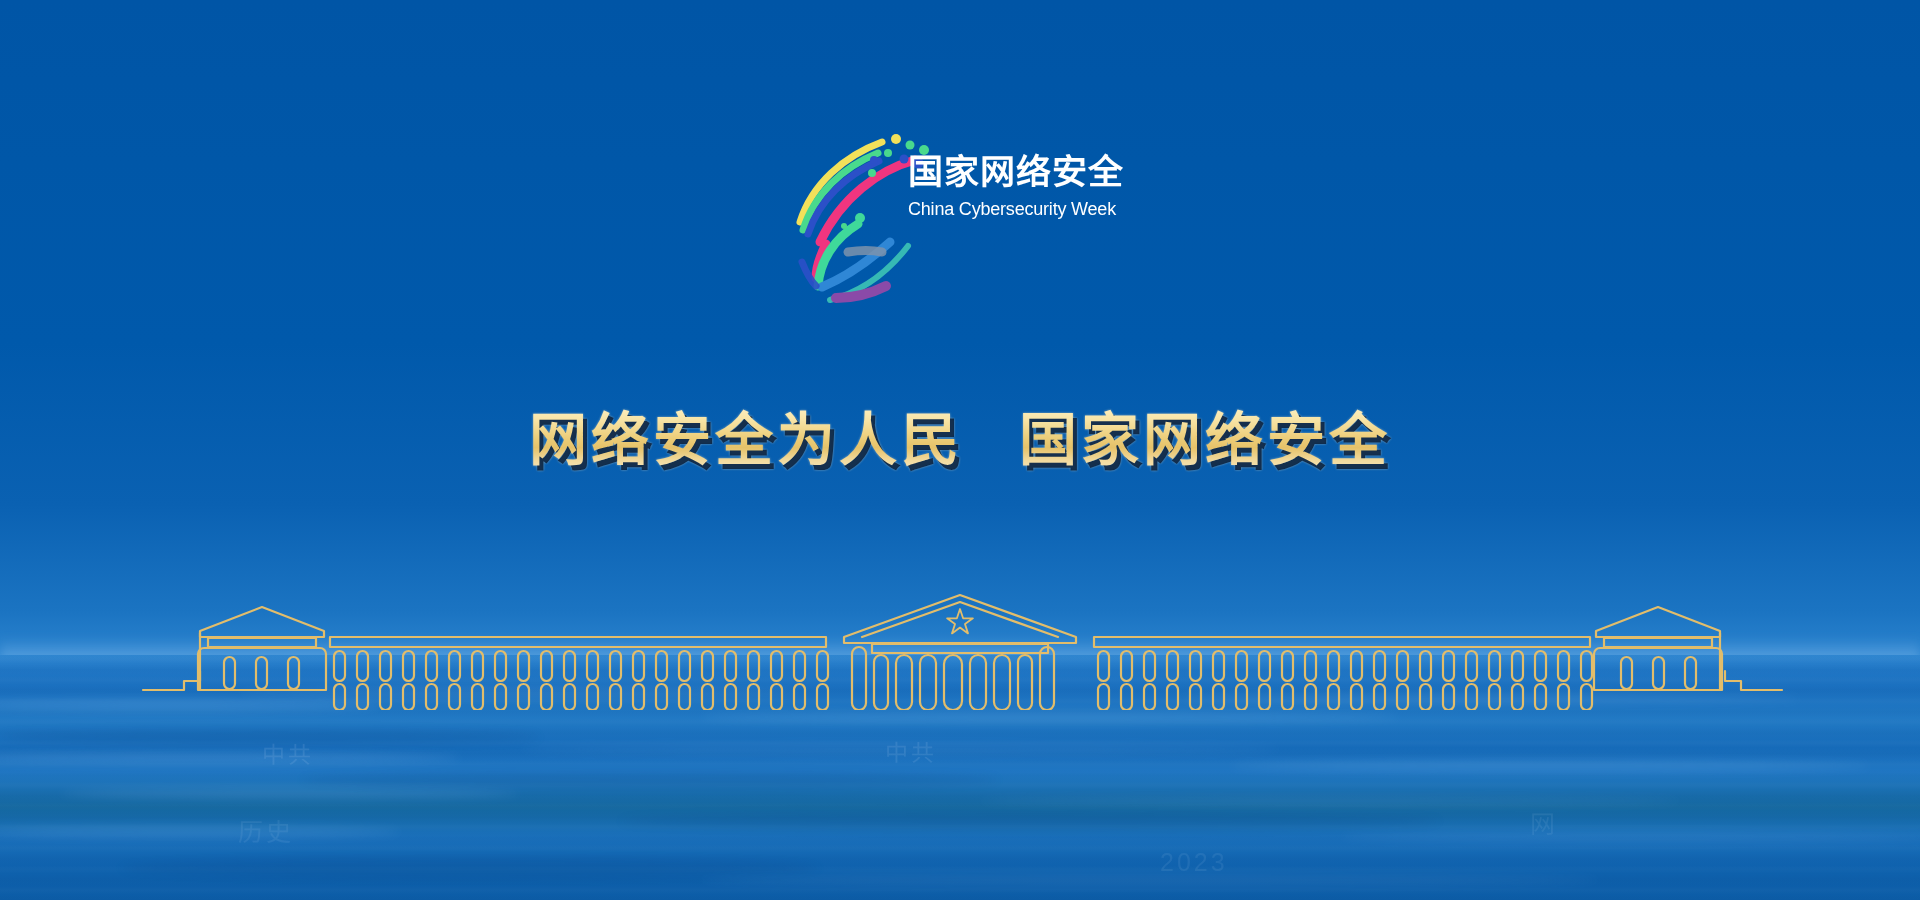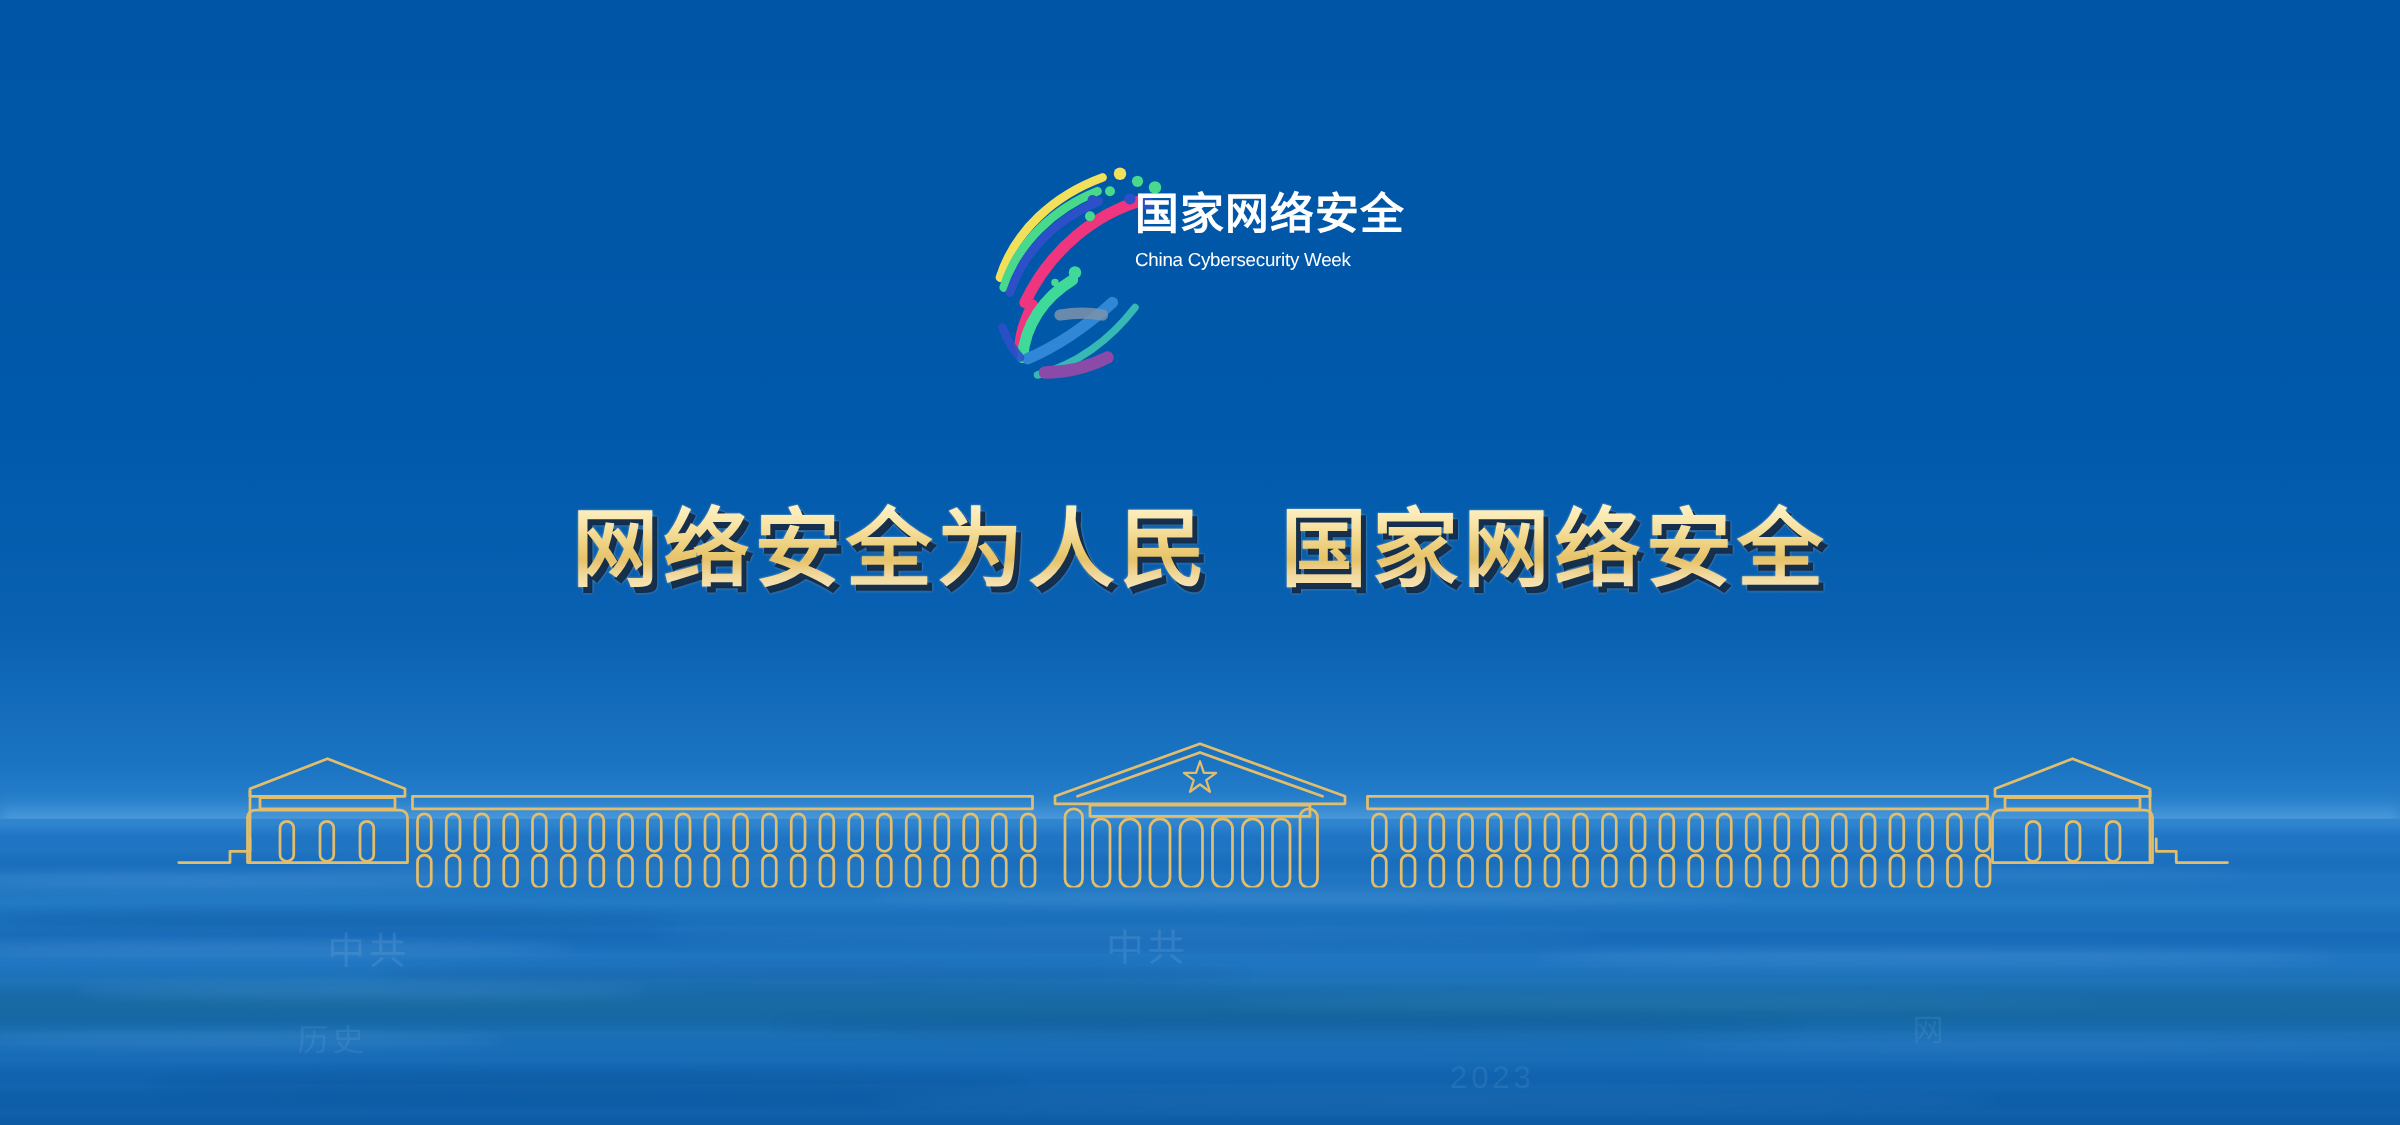--- a/index.html
+++ b/index.html
@@ -94,21 +94,21 @@
       rgba(120,180,235,0) 0%,
       rgba(150,200,245,0.40) 55%,
       rgba(120,180,235,0) 100%);
     filter: blur(5px);
   }
 
   
   .ghost {
     position: absolute;
     color: rgba(210,232,252,0.115);
-    font-size: 30px;
+    font-size: 23px;
     letter-spacing: 3px;
     white-space: nowrap;
     user-select: none;
   }
   .ghost.small { font-size: 25px; color: rgba(205,230,252,0.085); }
 
   
   .logo-block {
     position: absolute;
     left: 786px;
@@ -135,41 +135,41 @@
     font-weight: 700;
     font-size: 35px;
     line-height: 36px;
     letter-spacing: 1px;
     white-space: nowrap;
     font-family: "DejaVu Sans", "Liberation Sans", sans-serif;
   }
   .logo-cn2 { letter-spacing: 3px; }
   .logo-en {
     color: #ffffff;
-    font-size: 15px;
+    font-size: 18px;
     line-height: 24px;
     margin-top: 7px;
     white-space: nowrap;
     letter-spacing: -0.2px;
     font-family: "Liberation Sans", sans-serif;
   }
 
   
   .slogan {
     position: absolute;
     left: 0; right: 0;
     top: 392px;
     text-align: center;
     white-space: nowrap;
   }
   .slogan-phrase {
     display: inline-block;
     font-family: "DejaVu Sans", "Liberation Sans", sans-serif;
     font-weight: 700;
-    font-size: 69px;
+    font-size: 58px;
     line-height: 96px;
     letter-spacing: 4px;
     background: linear-gradient(to bottom,
       #fdf3cf 0%,
       #fdf0c4 14%,
       #f7e3a4 30%,
       #eccd79 48%,
       #e6c269 58%,
       #f2dba0 72%,
       #f6e6bc 84%,

